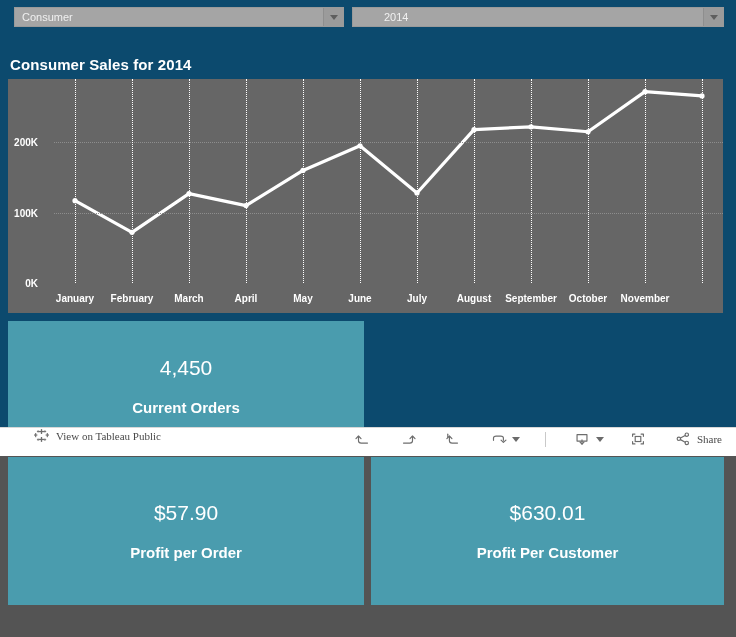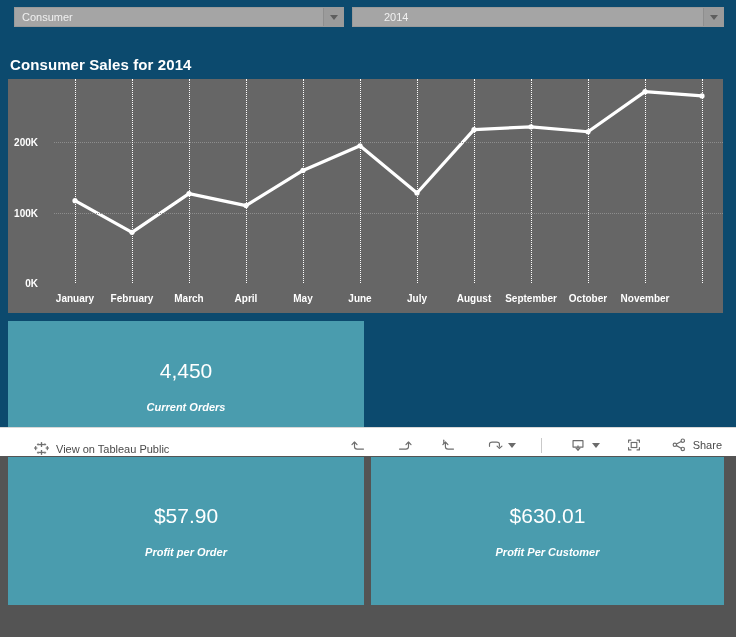--- a/index.html
+++ b/index.html
@@ -74,27 +74,27 @@
   .kpi {
     position: absolute; background: #4a9cae;
     display: flex; flex-direction: column;
     align-items: center; justify-content: center;
   }
   .kpi-1 { left: 8px;   top: 321px; width: 356px; height: 130px; }
   .kpi-2 { left: 371px; top: 321px; width: 353px; height: 130px; }
   .kpi-3 { left: 8px;   top: 457px; width: 356px; height: 148px; }
   .kpi-4 { left: 371px; top: 457px; width: 353px; height: 148px; }
   .kpi-value { font-size: 21px; color: #ffffff; line-height: 1.15; }
-  .kpi-label { font-size: 11px; font-weight: bold; color: #ffffff; margin-top: 18px; font-style: italic; }
+  .kpi-label { font-size: 15px; font-weight: bold; color: #ffffff; margin-top: 18px; }
 
   
   .toolbar {
     position: absolute; left: 0; bottom: 0; width: 736px; height: 29px;
     background: #ffffff; border-top: 1px solid #d8d8d8;
-    display: flex; align-items: flex-end;
+    display: flex; align-items: flex-start; font-family: Liberation Serif, serif;
   }
   .tb-left { display: flex; align-items: center; padding-left: 34px; gap: 7px; }
   .tb-text { font-size: 11px; color: #4a4a4a; white-space: nowrap; }
   .tb-right {
     margin-left: auto; display: flex; align-items: center;
     gap: 23px; padding-right: 14px;
   }
   .tb-btn {
     display: flex; align-items: center; justify-content: center;
     width: 22px; height: 22px;

